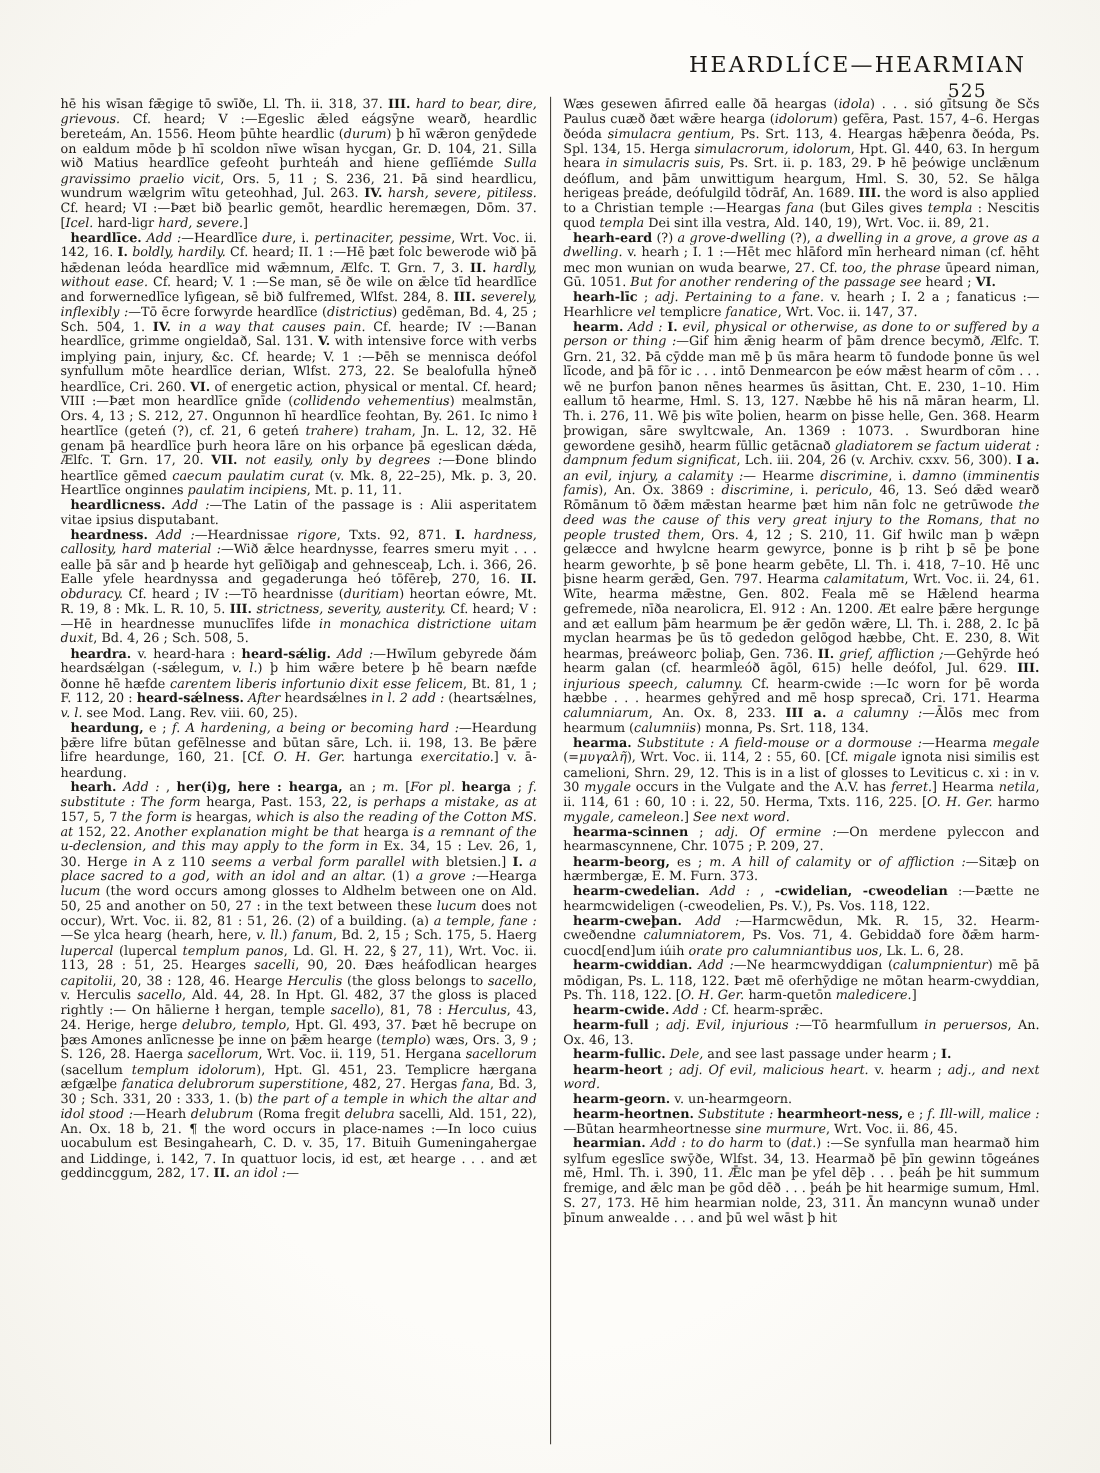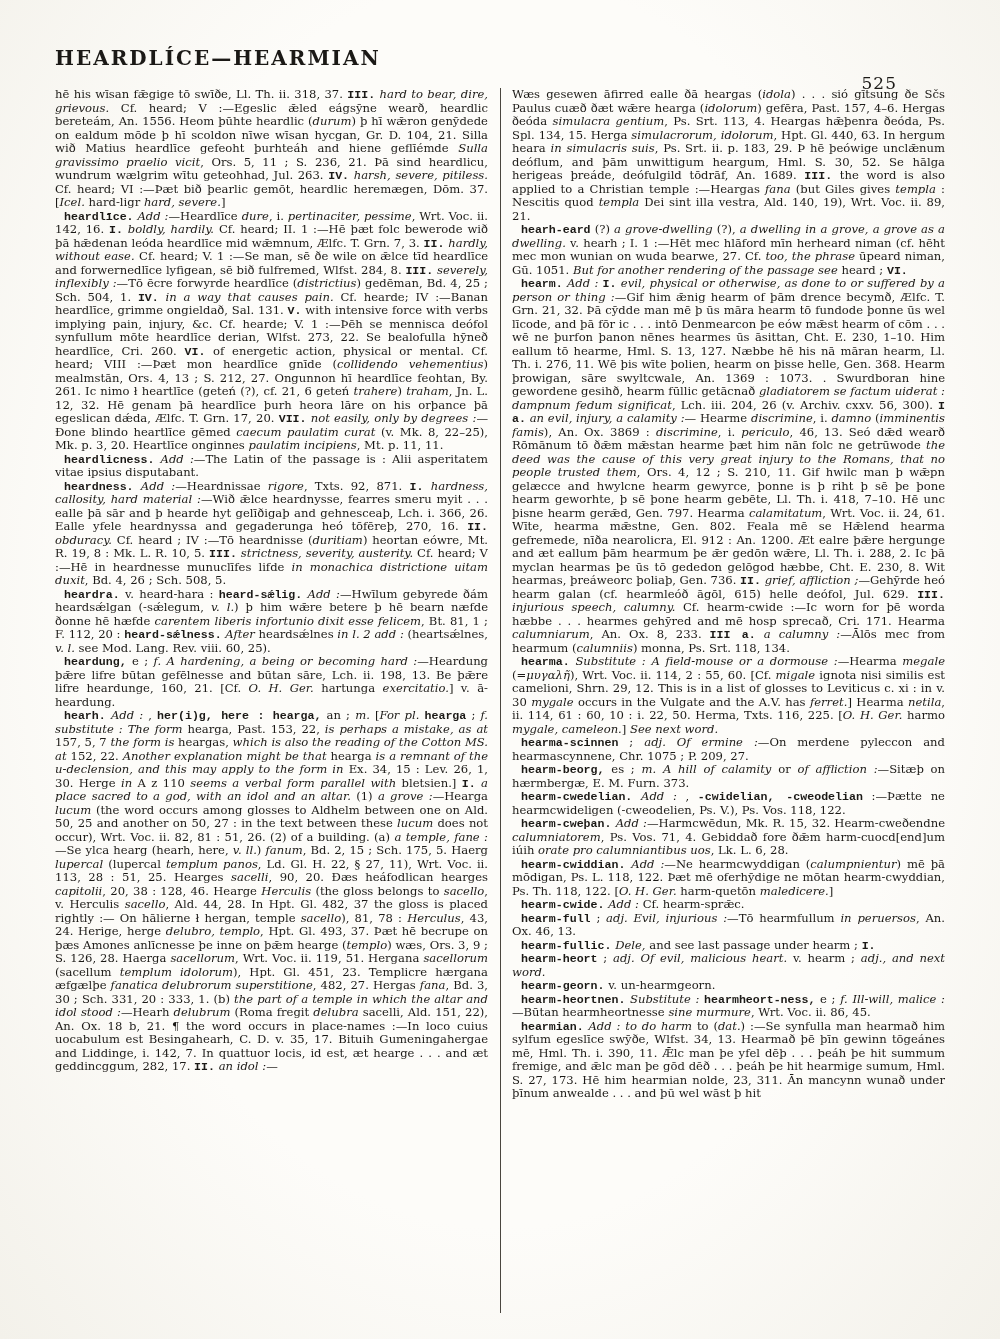--- a/index.html
+++ b/index.html
@@ -13,22 +13,22 @@
     width:1000px;height:1339px;
     background:#fcfbf7;
     background-image:radial-gradient(ellipse at 50% 45%, #fdfcf9 60%, #f3f1ea 100%);
     overflow:hidden;
     color:#1b1916;
   }
   .header-row{
     position:absolute;top:46px;left:55px;right:55px;height:30px;
   }
   .page-title{
-    position:absolute;left:0;right:12px;text-align:left;
-    font-size:20px;letter-spacing:2px;font-weight:700;
+    position:absolute;left:0;right:12px;text-align:right;
+    font-size:20px;letter-spacing:2px;font-weight:400;
     font-variant:normal;color:#1b1916;
   }
   .page-number{
     position:absolute;right:48px;top:2px;
     font-size:17px;letter-spacing:1px;color:#1b1916;margin-top:25px;
   }
   .columns{
     position:absolute;top:88px;left:55px;width:890px;height:1225px;
     display:flex;flex-direction:row;
   }
@@ -38,21 +38,21 @@
     font-size:11.6px;line-height:13.5px;
   }
   .col-gap{
     width:24px;display:flex;justify-content:center;
   }
   .col-rule{
     width:1px;height:1225px;background:#4a463f;
   }
   .entry{margin:0;text-indent:9px;}
   .entry.cont{text-indent:0;}
-  .bd{font-weight:700;font-family:Liberation Mono, monospace;}
+  .bd{font-weight:700;}
   .it{font-style:italic;}
 </style>
 </head>
 <body>
 
 <div class="page">
   <div class="header-row">
     <div class="page-title">HEARDLÍCE—HEARMIAN</div>
     <div class="page-number">525</div>
   </div>
@@ -65,20 +65,21 @@
         <p class="entry"><span class="bd">heardra.</span><span> v. heard-hara : </span><span class="bd">heard-sǽlig.</span><span class="it"> Add :</span><span>—Hwīlum gebyrede ðám heardsǽlgan (-sǽlegum, </span><span class="it">v. l.</span><span>) þ him wǣre betere þ hē bearn næfde ðonne hē hæfde </span><span class="it">carentem liberis infortunio dixit esse felicem</span><span>, Bt. 81, 1 ; F. 112, 20 : </span><span class="bd">heard-sǽlness.</span><span class="it"> After</span><span> heardsǽlnes </span><span class="it">in l. 2 add :</span><span> (heartsǽlnes, </span><span class="it">v. l.</span><span> see Mod. Lang. Rev. viii. 60, 25).</span></p>
         <p class="entry"><span class="bd">heardung,</span><span> e ; </span><span class="it">f. A hardening, a being or becoming hard :</span><span>—Heardung þǣre lifre būtan gefēlnesse and būtan sāre, Lch. ii. 198, 13. Be þǣre lifre heardunge, 160, 21. [Cf. </span><span class="it">O. H. Ger.</span><span> hartunga </span><span class="it">exercitatio.</span><span>] v. ā-heardung.</span></p>
         <p class="entry"><span class="bd">hearh.</span><span class="it"> Add :</span><span> , </span><span class="bd">her(i)g, here : hearga,</span><span> an ; </span><span class="it">m.</span><span> [</span><span class="it">For pl.</span><span> </span><span class="bd">hearga</span><span> ; </span><span class="it">f. substitute : The form</span><span> hearga, Past. 153, 22, </span><span class="it">is perhaps a mistake, as at</span><span> 157, 5, 7 </span><span class="it">the form is</span><span> heargas, </span><span class="it">which is also the reading of the Cotton MS. at</span><span> 152, 22. </span><span class="it">Another explanation might be that</span><span> hearga </span><span class="it">is a remnant of the u-declension, and this may apply to the form in</span><span> Ex. 34, 15 : Lev. 26, 1, 30. Herge </span><span class="it">in</span><span> A z 110 </span><span class="it">seems a verbal form parallel with</span><span> bletsien.] </span><span class="bd">I.</span><span class="it"> a place sacred to a god, with an idol and an altar.</span><span> (1) </span><span class="it">a grove :</span><span>—Hearga </span><span class="it">lucum</span><span> (the word occurs among glosses to Aldhelm between one on Ald. 50, 25 and another on 50, 27 : in the text between these </span><span class="it">lucum</span><span> does not occur), Wrt. Voc. ii. 82, 81 : 51, 26. (2) of a building. (a) </span><span class="it">a temple, fane :</span><span>—Se ylca hearg (hearh, here, </span><span class="it">v. ll.</span><span>) </span><span class="it">fanum</span><span>, Bd. 2, 15 ; Sch. 175, 5. Haerg </span><span class="it">lupercal</span><span> (lupercal </span><span class="it">templum panos</span><span>, Ld. Gl. H. 22, § 27, 11), Wrt. Voc. ii. 113, 28 : 51, 25. Hearges </span><span class="it">sacelli</span><span>, 90, 20. Ðæs heáfodlican hearges </span><span class="it">capitolii</span><span>, 20, 38 : 128, 46. Hearge </span><span class="it">Herculis</span><span> (the gloss belongs to </span><span class="it">sacello</span><span>, v. Herculis </span><span class="it">sacello</span><span>, Ald. 44, 28. In Hpt. Gl. 482, 37 the gloss is placed rightly :— On hālierne ł hergan, temple </span><span class="it">sacello</span><span>), 81, 78 : </span><span class="it">Herculus</span><span>, 43, 24. Herige, herge </span><span class="it">delubro, templo</span><span>, Hpt. Gl. 493, 37. Þæt hē becrupe on þæs Amones anlīcnesse þe inne on þǣm hearge (</span><span class="it">templo</span><span>) wæs, Ors. 3, 9 ; S. 126, 28. Haerga </span><span class="it">sacellorum</span><span>, Wrt. Voc. ii. 119, 51. Hergana </span><span class="it">sacellorum</span><span> (sacellum </span><span class="it">templum idolorum</span><span>), Hpt. Gl. 451, 23. Templicre hærgana æfgælþe </span><span class="it">fanatica delubrorum superstitione</span><span>, 482, 27. Hergas </span><span class="it">fana</span><span>, Bd. 3, 30 ; Sch. 331, 20 : 333, 1. (b) </span><span class="it">the part of a temple in which the altar and idol stood :</span><span>—Hearh </span><span class="it">delubrum</span><span> (Roma fregit </span><span class="it">delubra</span><span> sacelli, Ald. 151, 22), An. Ox. 18 b, 21. ¶ the word occurs in place-names :—In loco cuius uocabulum est Besingahearh, C. D. v. 35, 17. Bituih Gumeningahergae and Liddinge, i. 142, 7. In quattuor locis, id est, æt hearge . . . and æt geddincggum, 282, 17. </span><span class="bd">II.</span><span class="it"> an idol :</span><span>—</span></p>
       </div>
     <div class="col-gap">
       <div class="col-rule"></div>
     </div>
     <div class="col">
         <p class="entry cont"><span>Wæs gesewen āfirred ealle ðā heargas (</span><span class="it">idola</span><span>) . . . sió gītsung ðe Sčs Paulus cuæð ðæt wǣre hearga (</span><span class="it">idolorum</span><span>) gefēra, Past. 157, 4–6. Hergas ðeóda </span><span class="it">simulacra gentium</span><span>, Ps. Srt. 113, 4. Heargas hǣþenra ðeóda, Ps. Spl. 134, 15. Herga </span><span class="it">simulacrorum, idolorum</span><span>, Hpt. Gl. 440, 63. In hergum heara </span><span class="it">in simulacris suis</span><span>, Ps. Srt. ii. p. 183, 29. Þ hē þeówige unclǣnum deóflum, and þām unwittigum heargum, Hml. S. 30, 52. Se hālga herigeas þreáde, deófulgild tōdrāf, An. 1689. </span><span class="bd">III.</span><span> the word is also applied to a Christian temple :—Heargas </span><span class="it">fana</span><span> (but Giles gives </span><span class="it">templa</span><span> : Nescitis quod </span><span class="it">templa</span><span> Dei sint illa vestra, Ald. 140, 19), Wrt. Voc. ii. 89, 21.</span></p>
         <p class="entry"><span class="bd">hearh-eard</span><span> (?) </span><span class="it">a grove-dwelling</span><span> (?), </span><span class="it">a dwelling in a grove, a grove as a dwelling.</span><span> v. hearh ; I. 1 :—Hēt mec hlāford mīn herheard niman (cf. hēht mec mon wunian on wuda bearwe, 27. Cf. </span><span class="it">too, the phrase</span><span> ūpeard niman, Gū. 1051. </span><span class="it">But for another rendering of the passage see</span><span> heard ; </span><span class="bd">VI.</span></p>
+        <p class="entry"><span class="bd">hearh-līc</span><span> ; </span><span class="it">adj. Pertaining to a fane.</span><span> v. hearh ; I. 2 a ; fanaticus :— Hearhlicre </span><span class="it">vel</span><span> templicre </span><span class="it">fanatice</span><span>, Wrt. Voc. ii. 147, 37.</span></p>
         <p class="entry"><span class="bd">hearm.</span><span class="it"> Add :</span><span> </span><span class="bd">I.</span><span class="it"> evil, physical or otherwise, as done to or suffered by a person or thing :</span><span>—Gif him ǣnig hearm of þām drence becymð, Ælfc. T. Grn. 21, 32. Þā cȳdde man mē þ ūs māra hearm tō fundode þonne ūs wel līcode, and þā fōr ic . . . intō Denmearcon þe eów mǣst hearm of cōm . . . wē ne þurfon þanon nēnes hearmes ūs āsittan, Cht. E. 230, 1–10. Him eallum tō hearme, Hml. S. 13, 127. Næbbe hē his nā māran hearm, Ll. Th. i. 276, 11. Wē þis wīte þolien, hearm on þisse helle, Gen. 368. Hearm þrowigan, sāre swyltcwale, An. 1369 : 1073. . Swurdboran hine gewordene gesihð, hearm fūllic getācnað </span><span class="it">gladiatorem se factum uiderat : dampnum fedum significat</span><span>, Lch. iii. 204, 26 (v. Archiv. cxxv. 56, 300). </span><span class="bd">I a.</span><span class="it"> an evil, injury, a calamity :</span><span>— Hearme </span><span class="it">discrimine</span><span>, i. </span><span class="it">damno</span><span> (</span><span class="it">imminentis famis</span><span>), An. Ox. 3869 : </span><span class="it">discrimine</span><span>, i. </span><span class="it">periculo</span><span>, 46, 13. Seó dǣd wearð Rōmānum tō ðǣm mǣstan hearme þæt him nān folc ne getrūwode </span><span class="it">the deed was the cause of this very great injury to the Romans, that no people trusted them</span><span>, Ors. 4, 12 ; S. 210, 11. Gif hwilc man þ wǣpn gelæcce and hwylcne hearm gewyrce, þonne is þ riht þ sē þe þone hearm geworhte, þ sē þone hearm gebēte, Ll. Th. i. 418, 7–10. Hē unc þisne hearm gerǣd, Gen. 797. Hearma </span><span class="it">calamitatum</span><span>, Wrt. Voc. ii. 24, 61. Wīte, hearma mǣstne, Gen. 802. Feala mē se Hǣlend hearma gefremede, nīða nearolicra, El. 912 : An. 1200. Æt ealre þǣre hergunge and æt eallum þām hearmum þe ǣr gedōn wǣre, Ll. Th. i. 288, 2. Ic þā myclan hearmas þe ūs tō gededon gelōgod hæbbe, Cht. E. 230, 8. Wit hearmas, þreáweorc þoliaþ, Gen. 736. </span><span class="bd">II.</span><span class="it"> grief, affliction ;</span><span>—Gehȳrde heó hearm galan (cf. hearmleóð āgōl, 615) helle deófol, Jul. 629. </span><span class="bd">III.</span><span class="it"> injurious speech, calumny.</span><span> Cf. hearm-cwide :—Ic worn for þē worda hæbbe . . . hearmes gehȳred and mē hosp sprecað, Cri. 171. Hearma </span><span class="it">calumniarum</span><span>, An. Ox. 8, 233. </span><span class="bd">III a.</span><span class="it"> a calumny :</span><span>—Ālōs mec from hearmum (</span><span class="it">calumniis</span><span>) monna, Ps. Srt. 118, 134.</span></p>
         <p class="entry"><span class="bd">hearma.</span><span class="it"> Substitute : A field-mouse or a dormouse :</span><span>—Hearma </span><span class="it">megale</span><span> (=</span><span class="it">μυγαλῆ</span><span>), Wrt. Voc. ii. 114, 2 : 55, 60. [Cf. </span><span class="it">migale</span><span> ignota nisi similis est camelioni, Shrn. 29, 12. This is in a list of glosses to Leviticus c. xi : in v. 30 </span><span class="it">mygale</span><span> occurs in the Vulgate and the A.V. has </span><span class="it">ferret.</span><span>] Hearma </span><span class="it">netila</span><span>, ii. 114, 61 : 60, 10 : i. 22, 50. Herma, Txts. 116, 225. [</span><span class="it">O. H. Ger.</span><span> harmo </span><span class="it">mygale, cameleon.</span><span>] </span><span class="it">See next word.</span></p>
         <p class="entry"><span class="bd">hearma-scinnen</span><span> ; </span><span class="it">adj. Of ermine :</span><span>—On merdene pyleccon and hearmascynnene, Chr. 1075 ; P. 209, 27.</span></p>
         <p class="entry"><span class="bd">hearm-beorg,</span><span> es ; </span><span class="it">m. A hill of calamity</span><span> or </span><span class="it">of affliction :</span><span>—Sitæþ on hærmbergæ, E. M. Furn. 373.</span></p>
         <p class="entry"><span class="bd">hearm-cwedelian.</span><span class="it"> Add :</span><span> , </span><span class="bd">-cwidelian, -cweodelian</span><span> :—Þætte ne hearmcwideligen (-cweodelien, Ps. V.), Ps. Vos. 118, 122.</span></p>
         <p class="entry"><span class="bd">hearm-cweþan.</span><span class="it"> Add :</span><span>—Harmcwēdun, Mk. R. 15, 32. Hearm-cweðendne </span><span class="it">calumniatorem</span><span>, Ps. Vos. 71, 4. Gebiddað fore ðǣm harm-cuocd[end]um iúih </span><span class="it">orate pro calumniantibus uos</span><span>, Lk. L. 6, 28.</span></p>
         <p class="entry"><span class="bd">hearm-cwiddian.</span><span class="it"> Add :</span><span>—Ne hearmcwyddigan (</span><span class="it">calumpnientur</span><span>) mē þā mōdigan, Ps. L. 118, 122. Þæt mē oferhȳdige ne mōtan hearm-cwyddian, Ps. Th. 118, 122. [</span><span class="it">O. H. Ger.</span><span> harm-quetōn </span><span class="it">maledicere.</span><span>]</span></p>
         <p class="entry"><span class="bd">hearm-cwide.</span><span class="it"> Add :</span><span> Cf. hearm-sprǣc.</span></p>
         <p class="entry"><span class="bd">hearm-full</span><span> ; </span><span class="it">adj. Evil, injurious :</span><span>—Tō hearmfullum </span><span class="it">in peruersos</span><span>, An. Ox. 46, 13.</span></p>
         <p class="entry"><span class="bd">hearm-fullic.</span><span class="it"> Dele,</span><span> and see last passage under hearm ; </span><span class="bd">I.</span></p>

